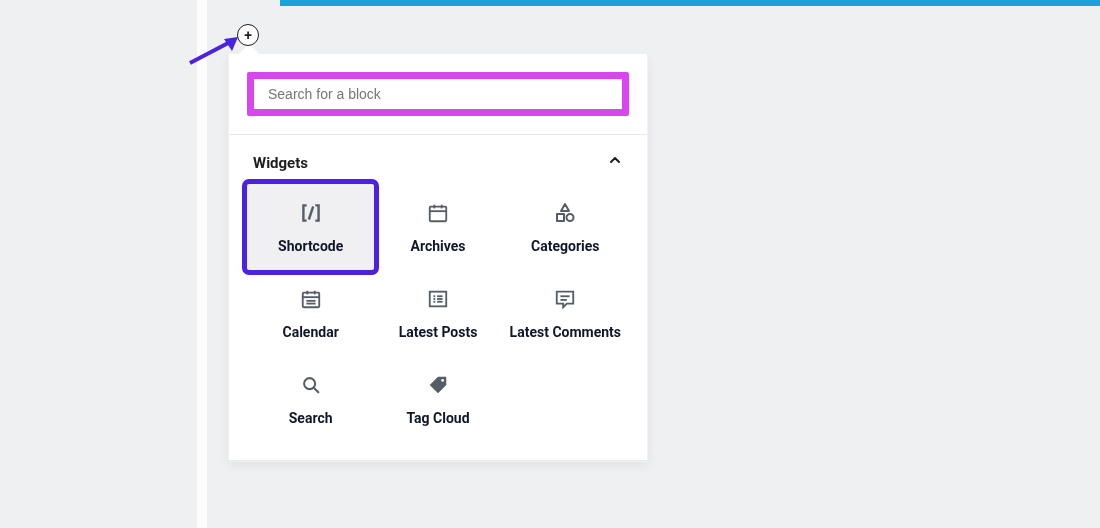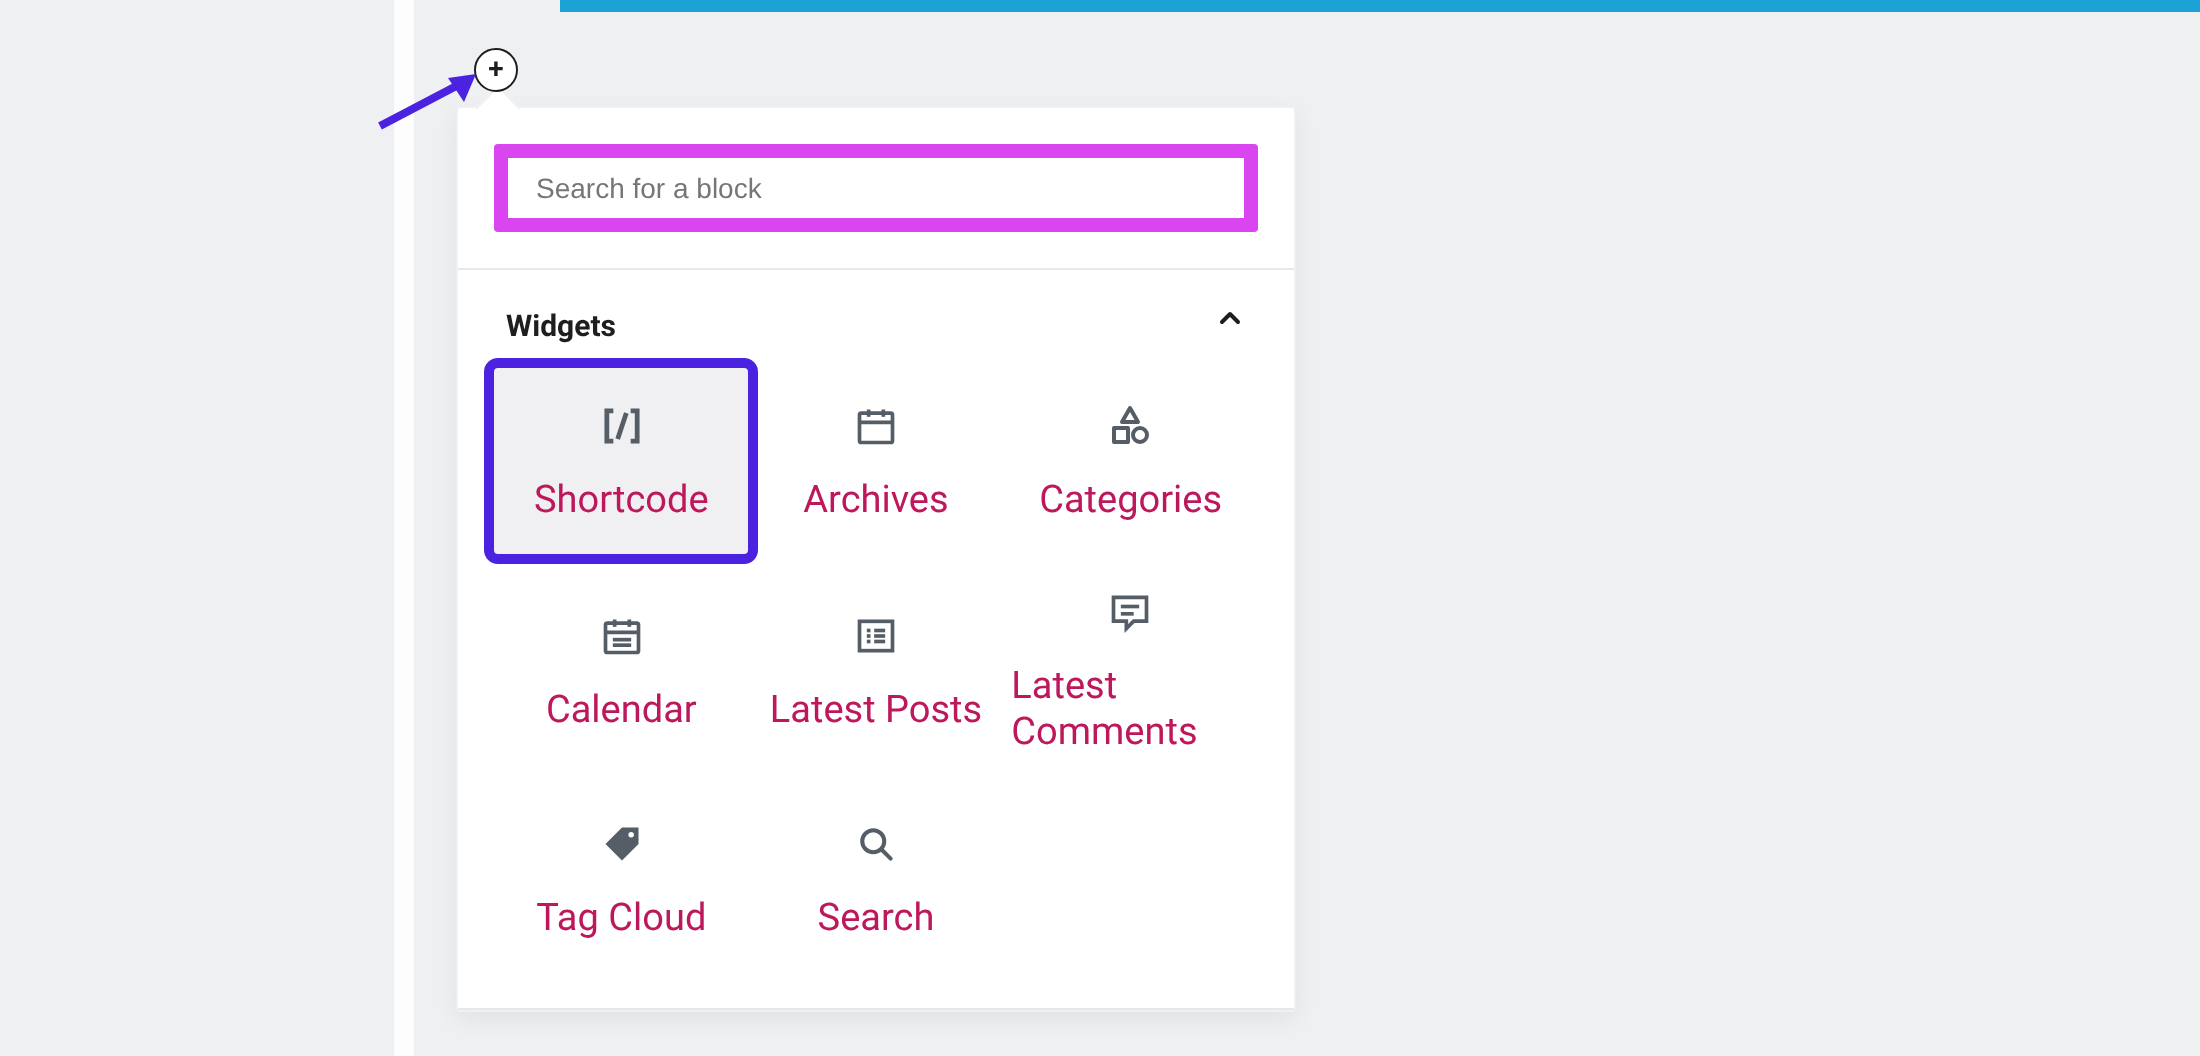--- a/index.html
+++ b/index.html
@@ -133,22 +133,23 @@
       width: 26px;
       height: 26px;
       display: flex;
       align-items: center;
       justify-content: center;
       color: #555d66;
       margin-bottom: 12px;
     }
     .block-icon svg { display: block; }
     .block-label {
-      font-size: 19px;
-      color: #be185d;
+      font-size: 14px;
+      color: #0f172a;
+      font-weight: bold;
     }
   </style>
 </head>
 <body>
 
 <div class="sidebar-stripe"></div>
 <div class="top-blue"></div>
 
 <div class="add-btn">
   <span>+</span>
@@ -251,35 +252,35 @@
           <line x1="7" y1="9" x2="17" y2="9"></line>
           <line x1="7" y1="13" x2="14" y2="13"></line>
         </svg>
       </span>
       <span class="block-label">Latest Comments</span>
     </div>
 
 
     <div class="block-item">
       <span class="block-icon">
+        <svg width="22" height="22" viewBox="0 0 24 24" fill="none" stroke="#555d66" stroke-width="2.2" stroke-linecap="round">
+          <circle cx="10.5" cy="10.5" r="6"></circle>
+          <line x1="15" y1="15" x2="20" y2="20"></line>
+        </svg>
+      </span>
+      <span class="block-label">Search</span>
+    </div>
+
+    <div class="block-item">
+      <span class="block-icon">
         <svg width="22" height="22" viewBox="0 0 24 24" fill="#555d66">
           <path d="M20 4 L12 4 L4 12 L12 20 L20 12 Z" transform="rotate(0 12 12)"></path>
           <path d="M12 3 L21 3 L21 12 L12 21 L3 12 Z" fill="#555d66"></path>
           <circle cx="17" cy="7" r="1.5" fill="#fff"></circle>
         </svg>
       </span>
       <span class="block-label">Tag Cloud</span>
     </div>
 
-    <div class="block-item">
-      <span class="block-icon">
-        <svg width="22" height="22" viewBox="0 0 24 24" fill="none" stroke="#555d66" stroke-width="2.2" stroke-linecap="round">
-          <circle cx="10.5" cy="10.5" r="6"></circle>
-          <line x1="15" y1="15" x2="20" y2="20"></line>
-        </svg>
-      </span>
-      <span class="block-label">Search</span>
-    </div>
-
   </div>
 
   <div class="divider"></div>
 </div>
 
 </body></html>

